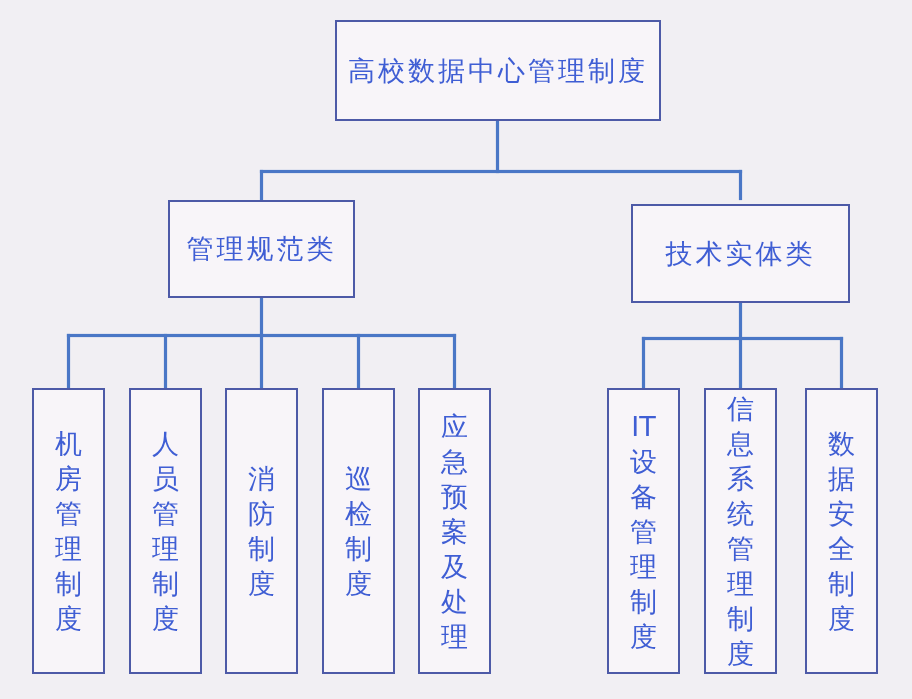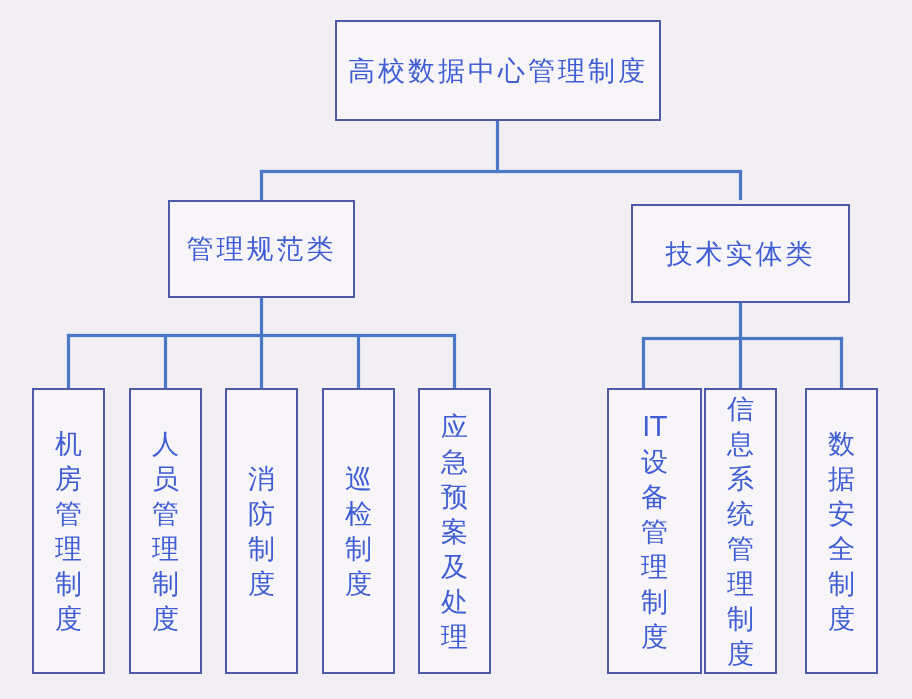--- a/index.html
+++ b/index.html
@@ -133,21 +133,21 @@
         <span>应</span>
         <span>急</span>
         <span>预</span>
         <span>案</span>
         <span>及</span>
         <span>处</span>
         <span>理</span>
       </div>
   </div>
 
-  <div class="box" style="left:607px;top:388px;width:95px;height:286px;">
+  <div class="box" style="left:607px;top:388px;width:73px;height:286px;">
     <div class="v-label">
         <span>IT</span>
         <span>设</span>
         <span>备</span>
         <span>管</span>
         <span>理</span>
         <span>制</span>
         <span>度</span>
       </div>
   </div>

